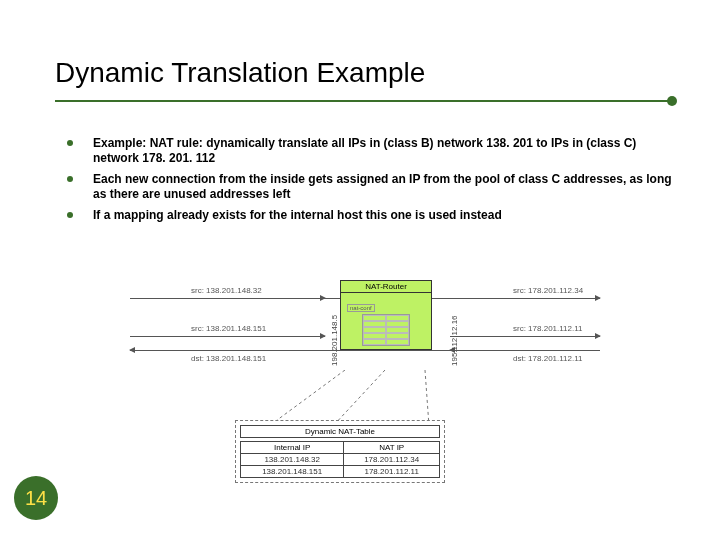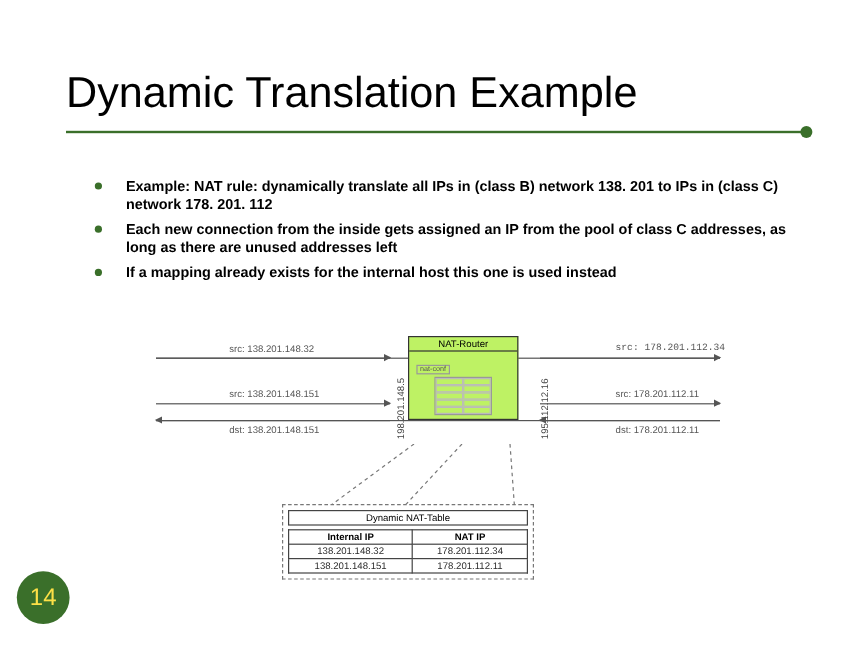--- a/index.html
+++ b/index.html
@@ -18,21 +18,21 @@
     height: 540px;
     box-sizing: border-box;
   }
   .title-block {
     position: absolute;
     left: 55px;
     top: 58px;
     width: 620px;
   }
   .title {
-    font-size: 36px;
+    font-size: 28px;
     font-weight: 400;
     line-height: 1.05;
     margin: 0 0 9px 0;
     font-family: "Trebuchet MS", Arial, sans-serif;
   }
   .title-rule {
     position: relative;
     height: 6px;
   }
   .title-rule .line {
@@ -54,21 +54,21 @@
   }
 
   .body {
     position: absolute;
     left: 55px;
     top: 136px;
     width: 620px;
   }
   ul.bullets {
     list-style: none;
-    margin: 12px;
+    margin: 0;
     padding: 0;
   }
   ul.bullets li {
     position: relative;
     padding-left: 38px;
     margin: 0 0 6px 0;
     font-size: 12px;
     line-height: 1.25;
     font-weight: 700;
   }
@@ -129,21 +129,21 @@
   }
   .nat-table-title {
     font-size:8px; text-align:center; border:1px solid #444; margin:0 0 3px 0; padding:1px 12px;
   }
   .nat-table {
     border-collapse: collapse; width:100%; font-size:8px;
   }
   .nat-table th, .nat-table td {
     border:1px solid #444; padding:1px 3px; text-align:center; font-weight:400;
   }
-  .nat-table th { font-weight:700; }
+  .nat-table th { font-weight:400; }
   .nat-table .blurrow td { filter: blur(0.6px); opacity:0.85;}
 
   .page-num-badge {
     position:absolute; left:14px; bottom:20px;
     width:44px; height:44px; border-radius:50%;
     background:#3a6f2a; color:#fde047; display:flex; align-items:center; justify-content:center;
     font-size:20px; font-weight:400;
   }
 </style>
 </head>
@@ -168,21 +168,21 @@
   </div>
 
   <div class="diagram">
     <div class="hline-t"></div>
     <div class="hline-b"></div>
 
     <div class="seg arrow-r" style="left:0; width:195px; top:18px;"></div>
     <span class="dlabel blur" style="left:38px; top:6px;">src: 138.201.148.32</span>
 
     <div class="seg arrow-r" style="left:320px; width:150px; top:18px;"></div>
-    <span class="dlabel blur" style="left:360px; top:6px;font-family:Liberation Mono, monospace;">src: 178.201.112.34</span>
+    <span class="dlabel blur" style="left:360px; top:6px;">src: 178.201.112.34</span>
 
     <div class="seg arrow-r" style="left:0; width:195px; top:56px;"></div>
     <span class="dlabel blur" style="left:38px; top:44px;">src: 138.201.148.151</span>
     <div class="seg arrow-l" style="left:0; width:195px; top:70px;"></div>
     <span class="dlabel blur" style="left:38px; top:74px;">dst: 138.201.148.151</span>
 
     <div class="seg arrow-r" style="left:320px; width:150px; top:56px;"></div>
     <span class="dlabel blur" style="left:360px; top:44px;text-align:center;">src: 178.201.112.11</span>
     <div class="seg arrow-l" style="left:320px; width:150px; top:70px;"></div>
     <span class="dlabel blur" style="left:360px; top:74px;">dst: 178.201.112.11</span>

